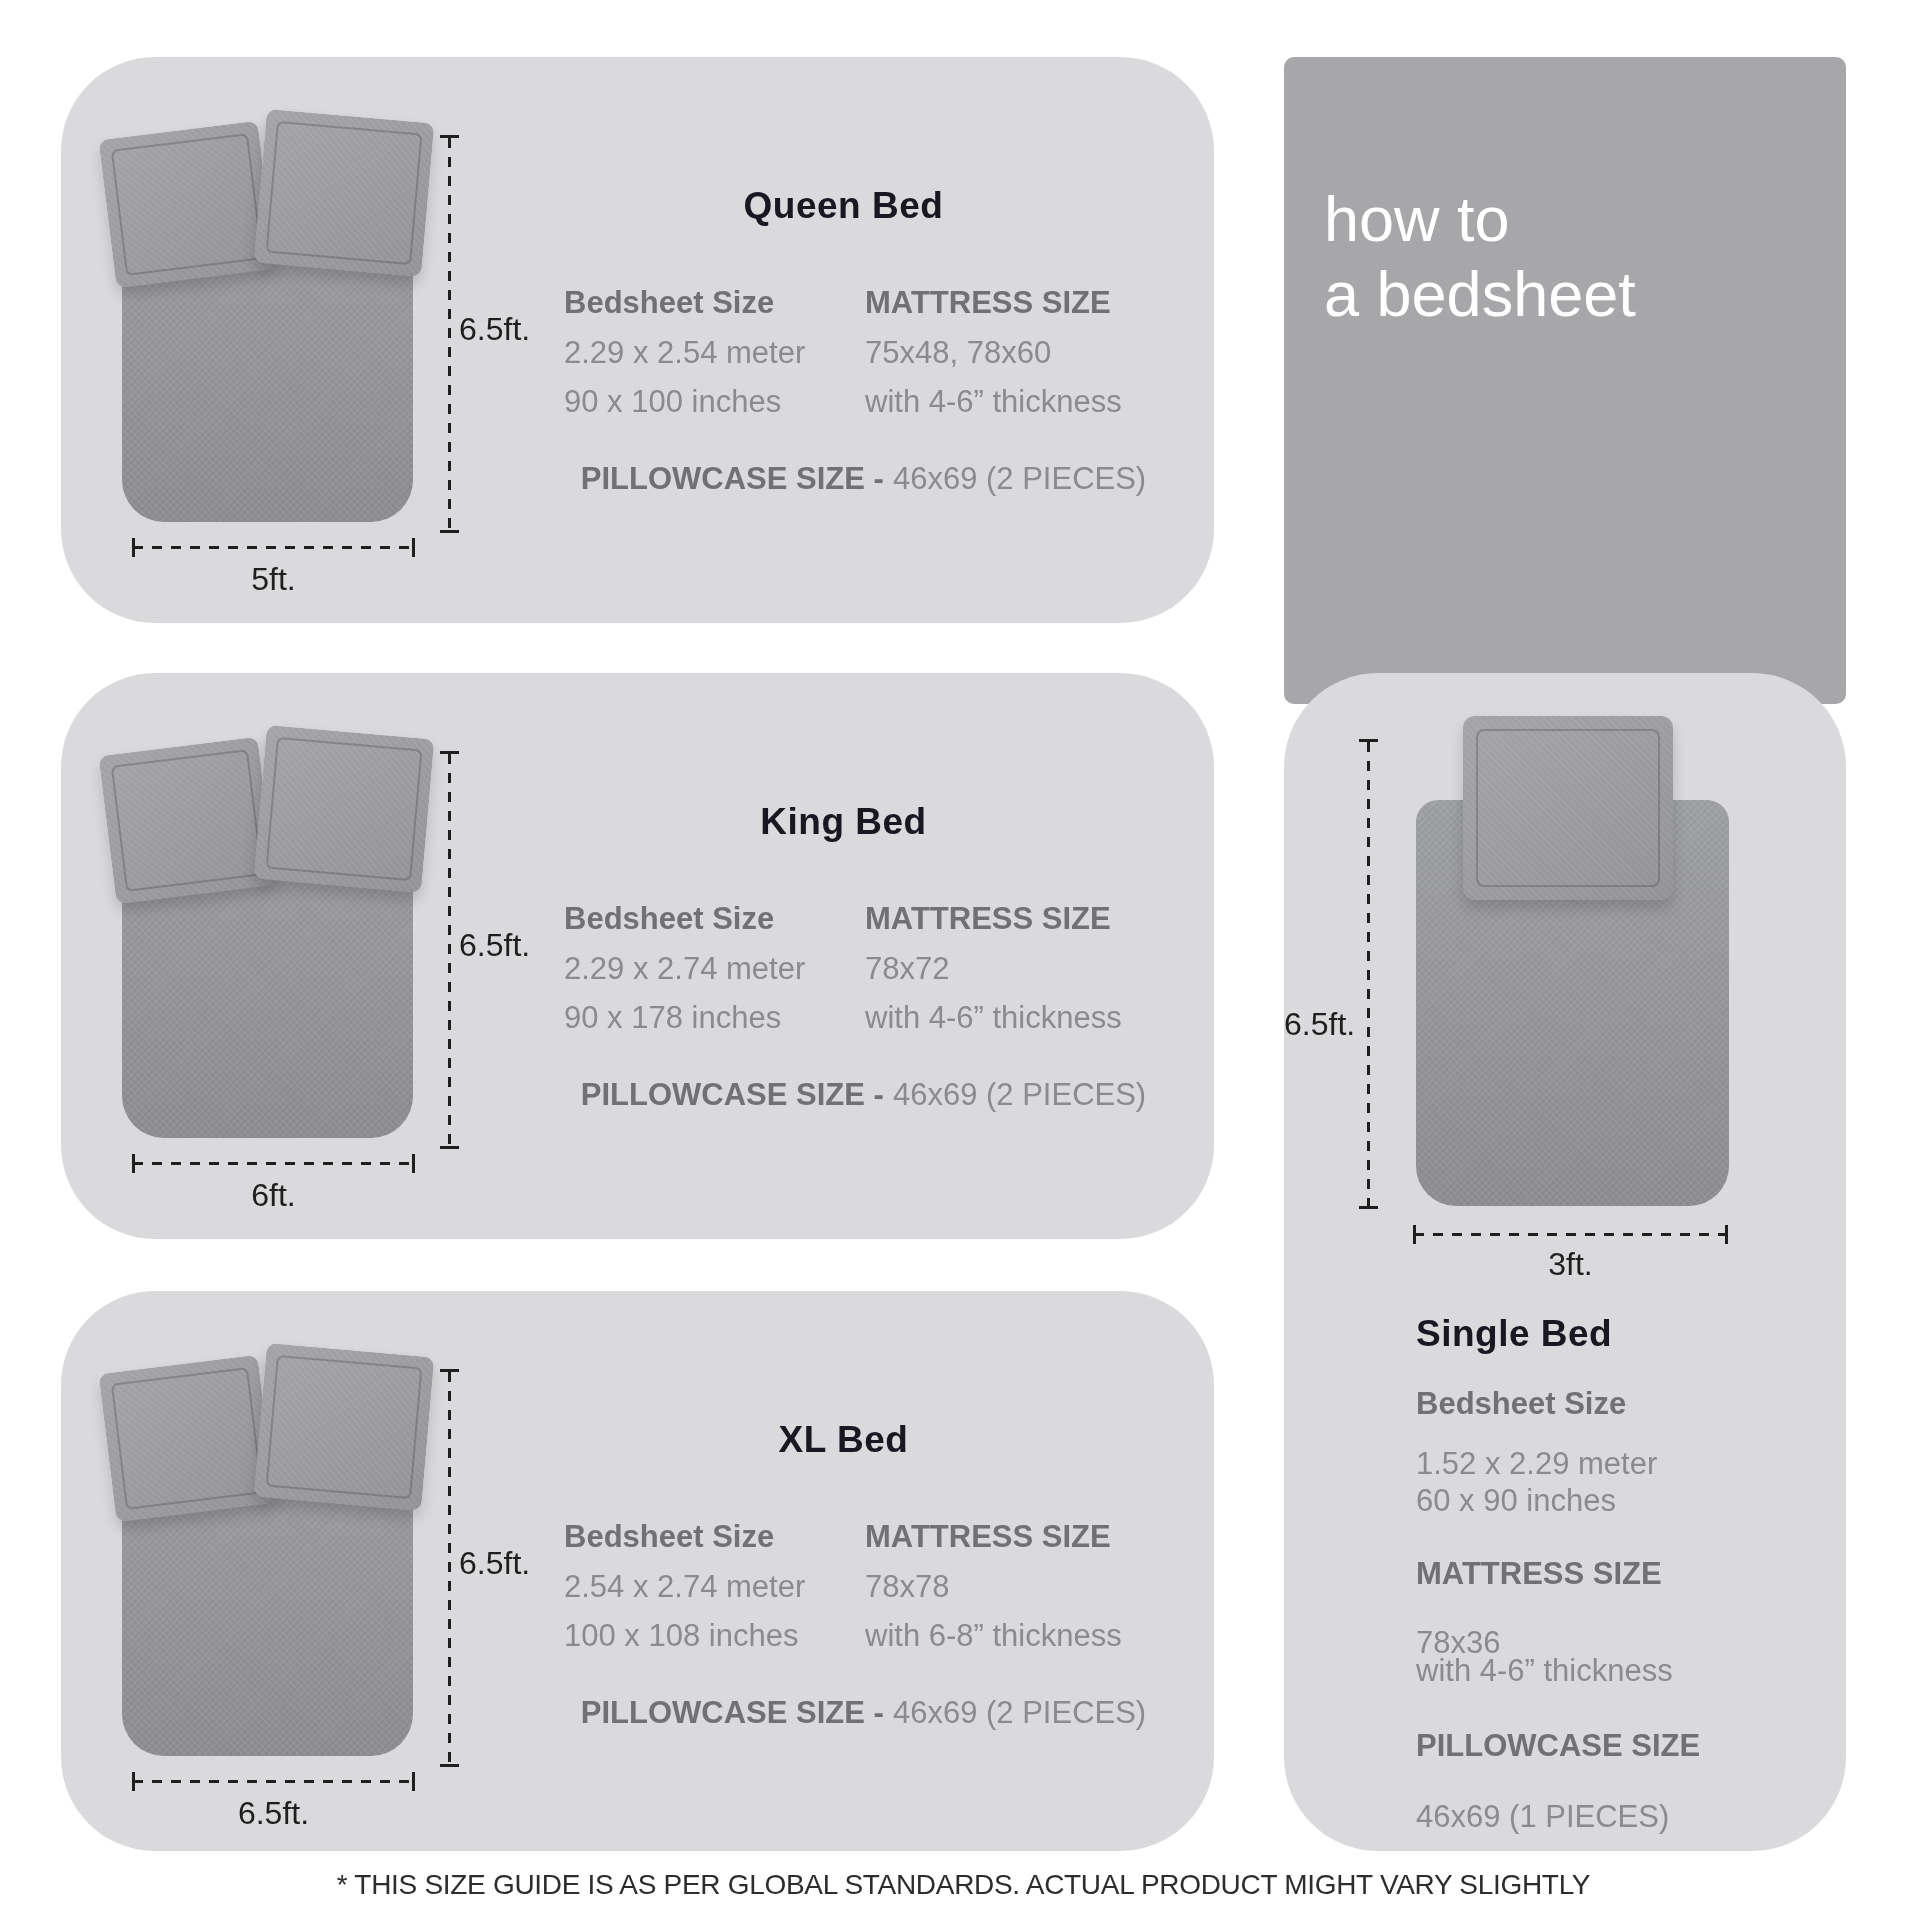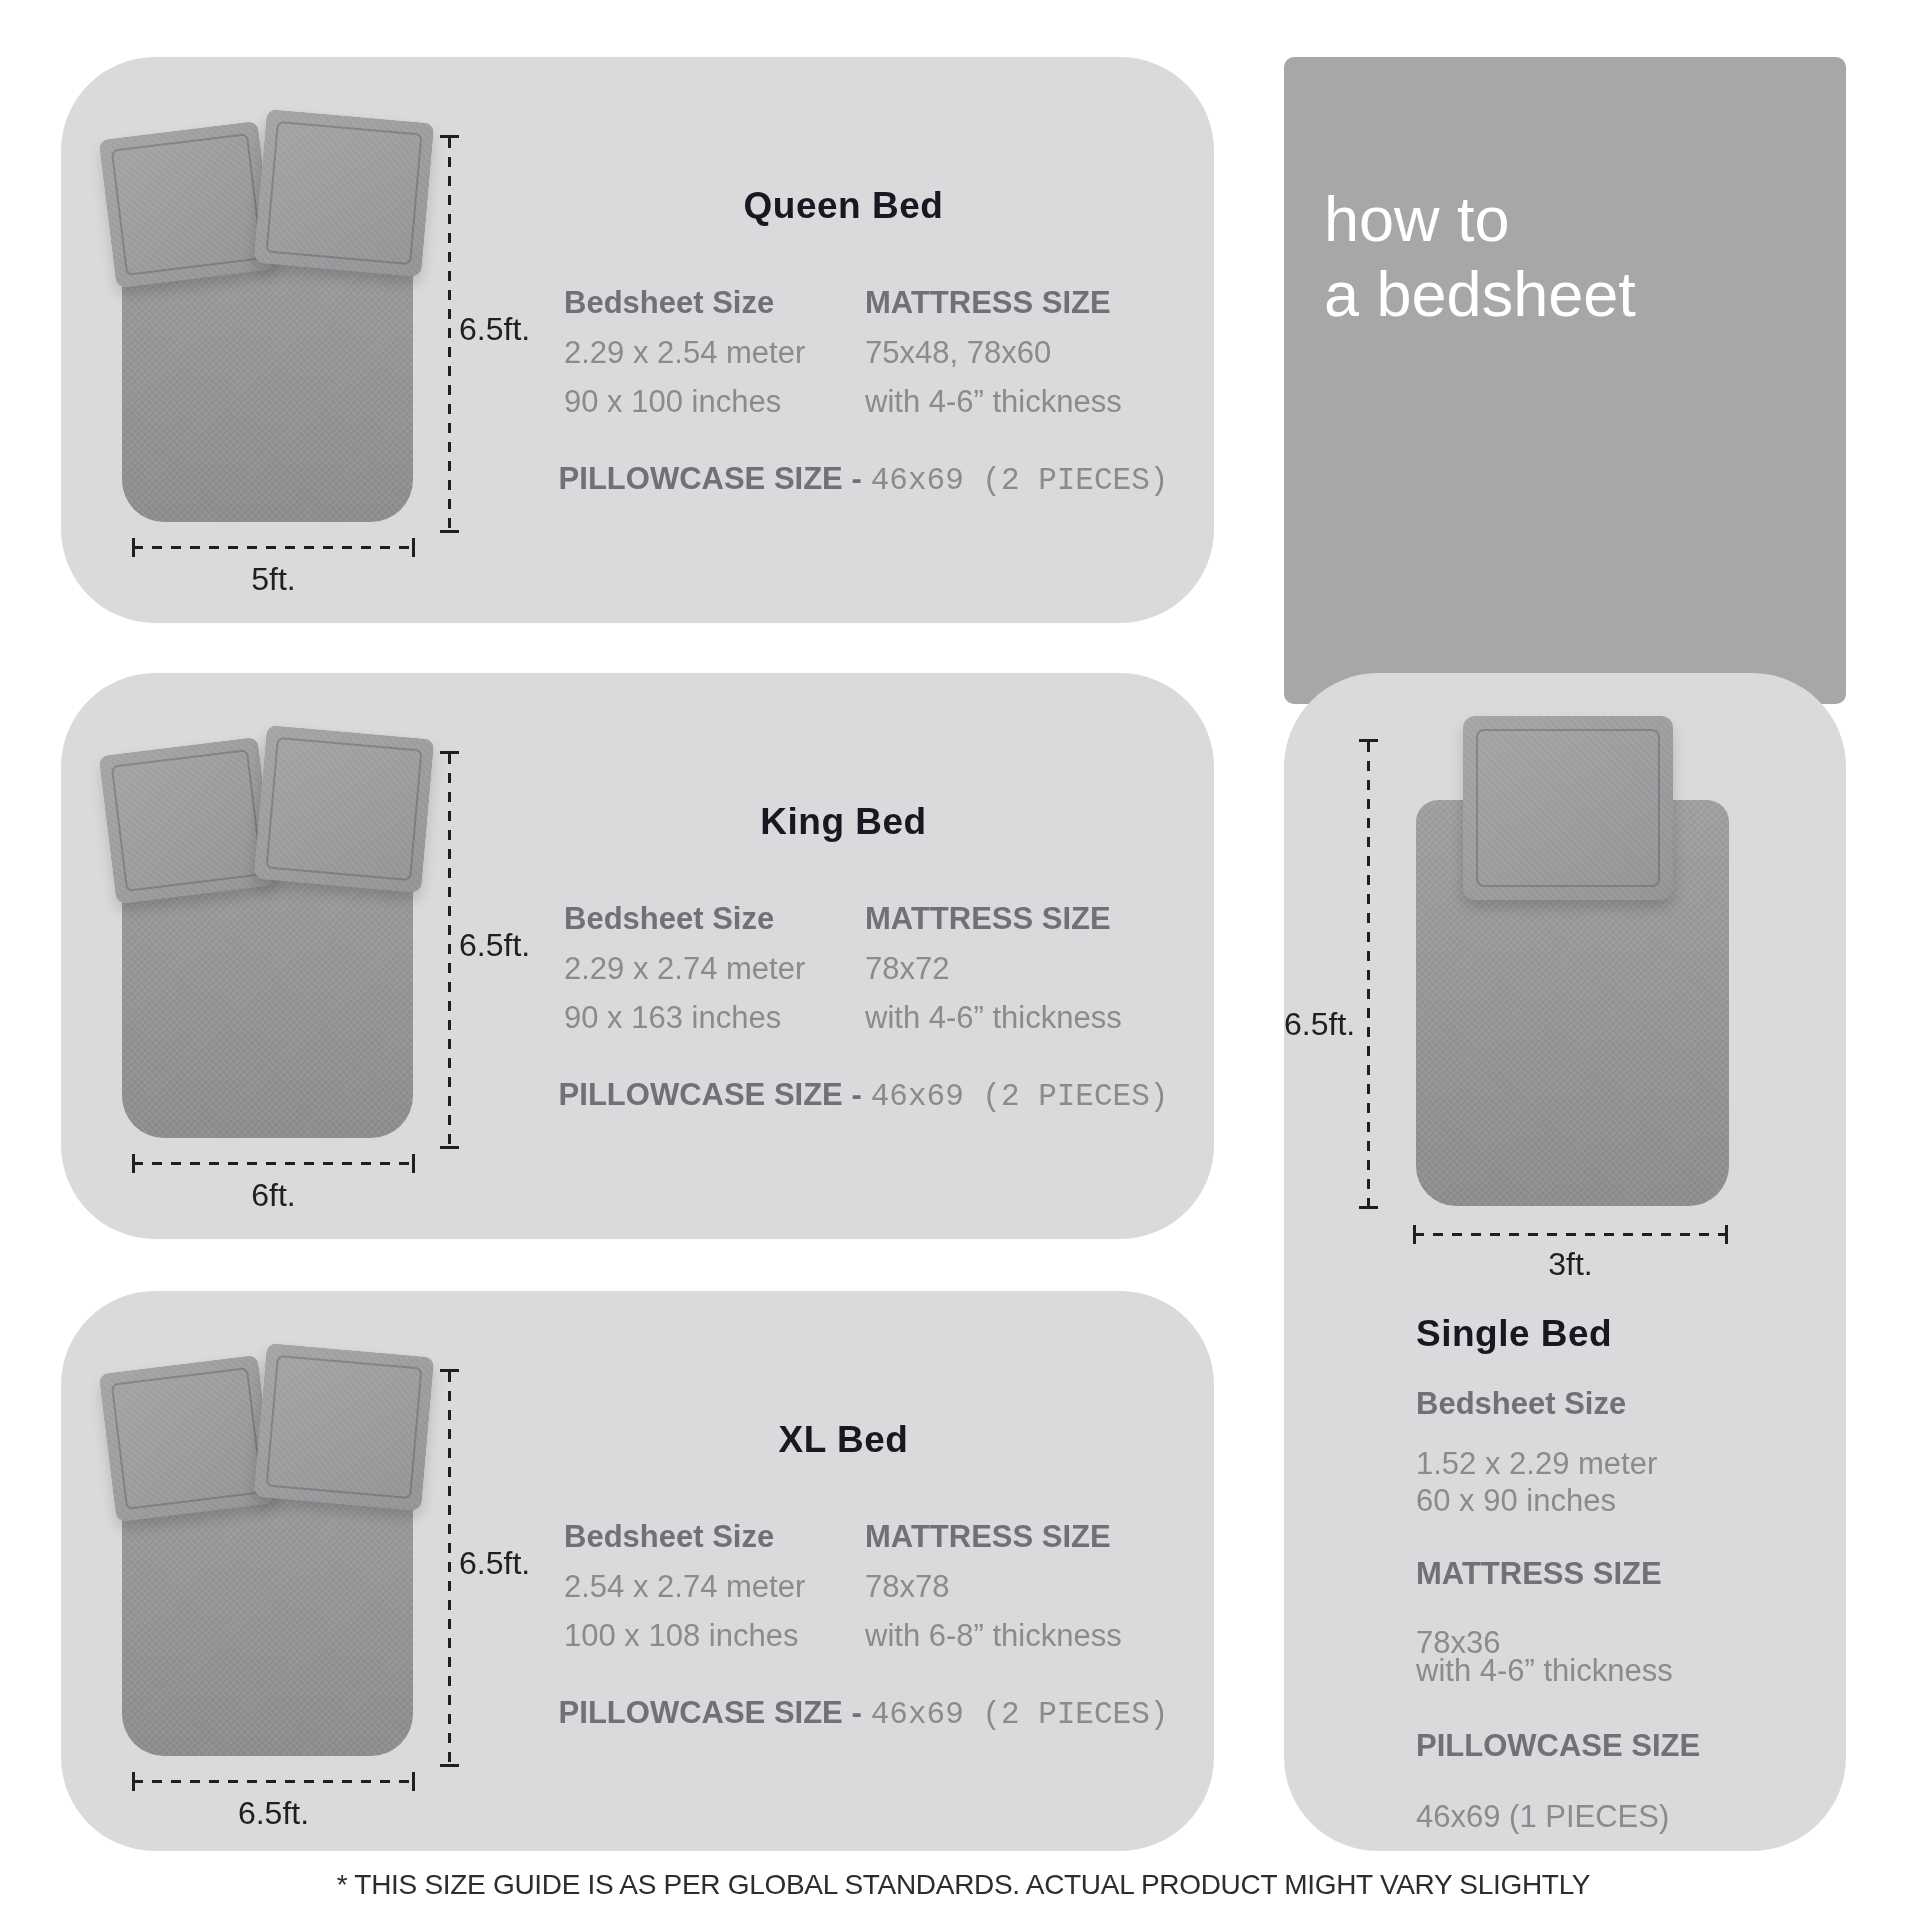--- a/index.html
+++ b/index.html
@@ -67,21 +67,21 @@
   .col{position:absolute;top:228px;font-size:31px;}
   .col div{line-height:36px;}
   .col-bedsheet{left:503px;}
   .col-mattress{left:804px;}
   .hdr{font-weight:700;color:var(--gray-header,#717175);}
   .col .hdr{margin-bottom:14px;}
   .val{color:var(--gray-value,#8b8b8e);}
   .col .val{margin-bottom:13px;}
   .pillowcase{position:absolute;left:446px;width:713px;top:402px;text-align:center;font-size:31px;line-height:40px;}
   .pc-label{font-weight:700;color:var(--gray-header,#717175);margin-right:9px;}
-  .pc-value{color:var(--gray-value,#8b8b8e);font-family:Liberation Mono, monospace;}
+  .pc-value{color:var(--gray-value,#8b8b8e);}
 
   
   .s-title{position:absolute;margin:0;left:132px;top:640px;font-size:37px;font-weight:700;
     color:var(--heading-text,#181822);letter-spacing:0.5px;}
   .s-line{position:absolute;left:132px;font-size:31px;line-height:36px;}
   #s-bs-hdr{top:713px;}  #s-bs-meter{top:761px;margin-top:12px;}  #s-bs-inch{top:810px;}
   #s-mat-hdr{top:883px;} #s-mat-size{top:952px;}  #s-mat-thick{top:980px;}
   #s-pc-hdr{top:1055px;} #s-pc-val{top:1102px;margin-top:24px;}
 
   
@@ -140,21 +140,21 @@
       <div class="pillow pillow-right"></div>
     </div>
     <div class="vmeasure"></div>
     <div class="mlabel vlabel">6.5ft.</div>
     <div class="hmeasure"></div>
     <div class="mlabel hlabel">6ft.</div>
     <h2 class="panel-title">King Bed</h2>
     <div class="col col-bedsheet">
       <div class="hdr">Bedsheet Size</div>
       <div class="val">2.29 x 2.74 meter</div>
-      <div class="val">90 x 163 inches</div>
+      <div class="val">90 x 178 inches</div>
     </div>
     <div class="col col-mattress">
       <div class="hdr">MATTRESS SIZE</div>
       <div class="val">78x72</div>
       <div class="val">with 4-6” thickness</div>
     </div>
     <div class="pillowcase">
       <span class="pc-label">PILLOWCASE SIZE -</span><span class="pc-value">46x69 (2 PIECES)</span>
     </div>
   </section>

